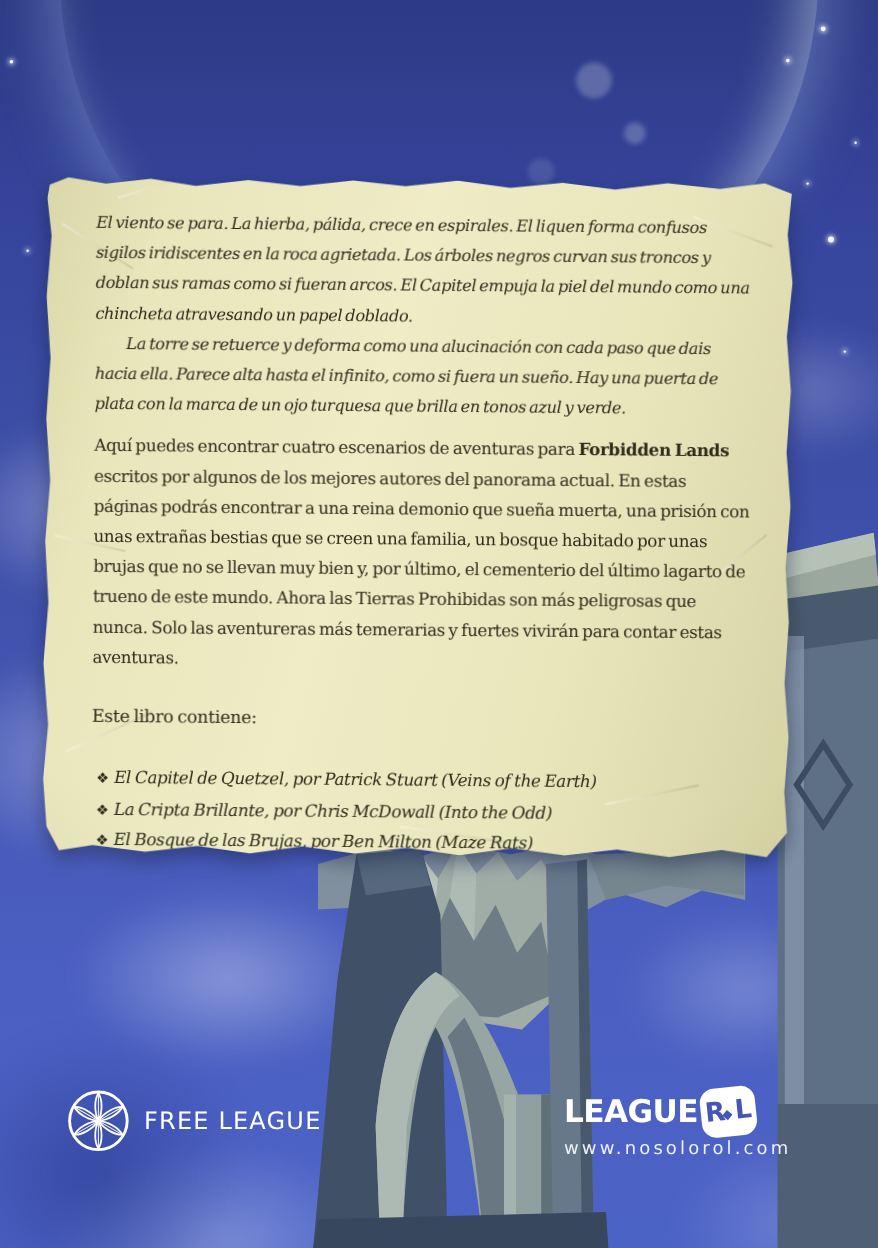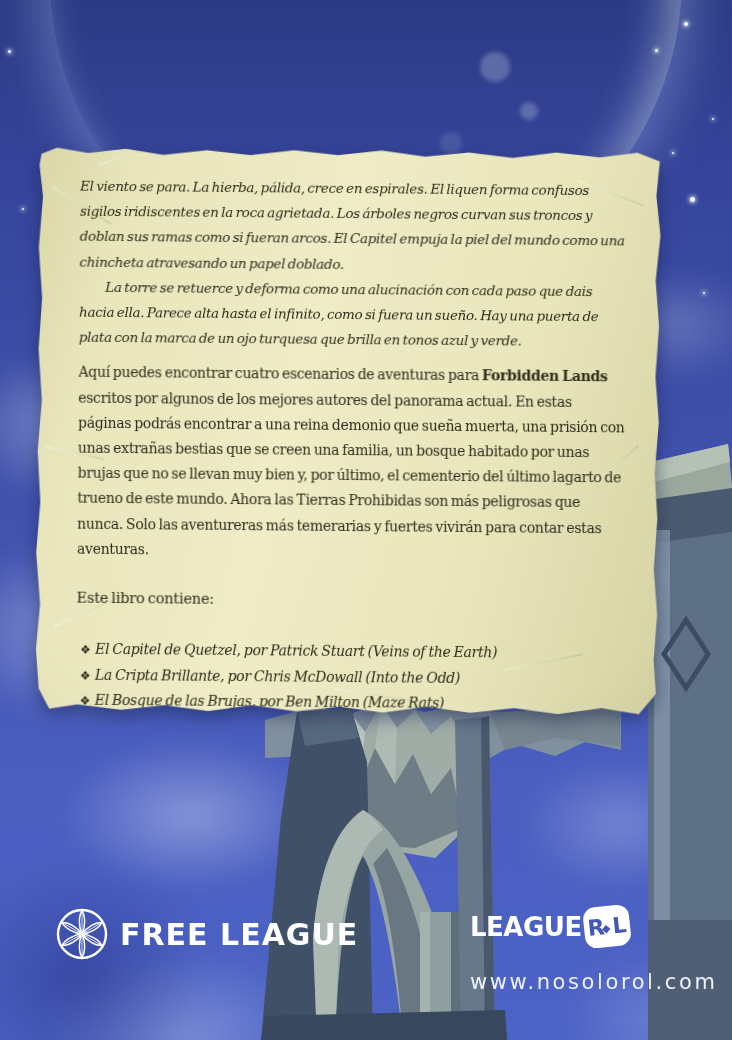--- a/index.html
+++ b/index.html
@@ -43,29 +43,29 @@
   .p-it.indent{text-indent:26px;}
   .p-reg{font-size:14px;line-height:25.2px;letter-spacing:-0.3px;word-spacing:-1.2px;margin:10px 0 0 0;}
   .brand-bold{font-weight:bold;}
   .contains{font-size:14.5px;letter-spacing:-0.2px;margin:24px 0 0 0;}
   .toc{margin-top:30px;}
   .toc-row{display:flex;align-items:baseline;height:25.6px;}
   .bullet{width:15px;font-size:12px;color:#2e2b1b;flex:0 0 15px;margin-left:4px;}
   .toc-text{font-style:italic;font-size:14px;letter-spacing:-0.3px;word-spacing:-1px;}
   
   .fl-logo{position:absolute;left:56px;top:908px;display:flex;align-items:center;gap:12px;color:#fff;}
-  .fl-label{font-family:"DejaVu Sans",sans-serif;font-weight:700;font-size:30px;letter-spacing:1px;text-align:center;}
+  .fl-label{font-family:"DejaVu Sans",sans-serif;font-weight:400;font-size:20px;letter-spacing:1px;text-align:center;}
   .nsr-logo{position:absolute;left:470px;top:906px;color:#fff;}
   .nsr-line{display:flex;align-items:center;}
   .nsr-word{font-family:"DejaVu Sans",sans-serif;font-weight:800;font-size:26px;letter-spacing:-0.5px;}
   .nsr-badge{width:46px;height:41px;background:#fff;border-radius:12px;margin-left:2px;
     transform:rotate(-6deg);display:flex;align-items:center;justify-content:center;}
   .nsr-badge span{font-family:"DejaVu Sans",sans-serif;font-weight:800;font-size:22px;color:#4457b4;}
   .nsr-dot{width:6px;height:6px;background:#4457b4;transform:rotate(45deg) translateY(3px);margin:0 1px;}
-  .nsr-web{font-family:"DejaVu Sans",sans-serif;font-size:21px;letter-spacing:2.6px;margin-top:23px;color:#eef1fa;}
+  .nsr-web{font-family:"DejaVu Sans",sans-serif;font-size:15px;letter-spacing:2.6px;margin-top:1px;color:#eef1fa;}
 </style>
 </head>
 <body>
 
 <div class="stage">
 
   <div class="moon">
     <div class="crater" style="left:430px;top:390px;width:30px;height:30px;"></div>
     <div class="crater" style="left:470px;top:440px;width:18px;height:18px;"></div>
     <div class="crater" style="left:390px;top:470px;width:22px;height:22px;opacity:.5;"></div>

